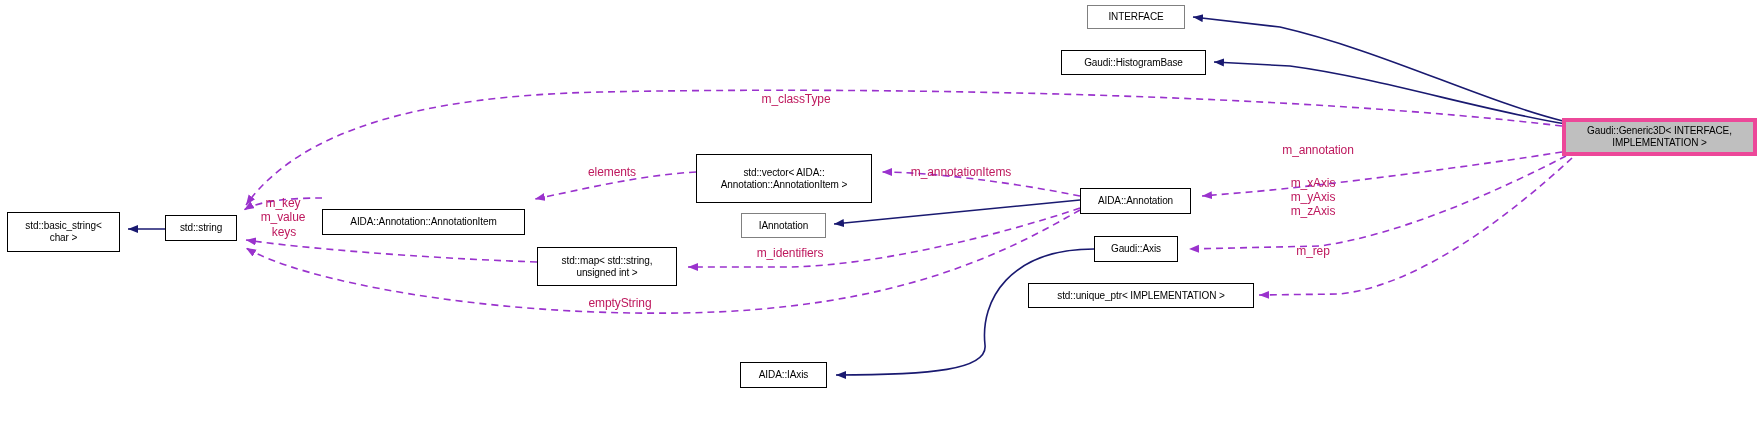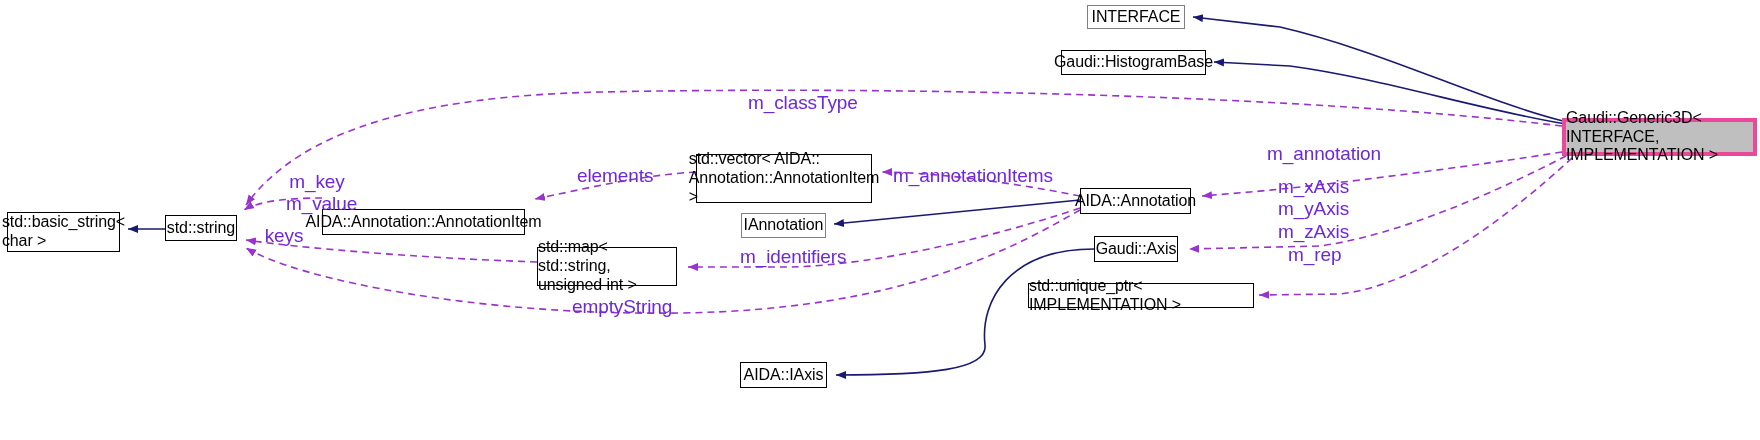--- a/index.html
+++ b/index.html
@@ -34,39 +34,40 @@
     stroke: #9a32cd;
     stroke-width: 1.6;
     stroke-dasharray: 7,5;
   }
   .node-box {
     position: absolute;
     box-sizing: border-box;
     display: flex;
     align-items: center;
     justify-content: center;
+    text-align: center;
     background: #ffffff;
     border: 1px solid #000000;
-    font-size: 16px;
+    font-size: 10px;
     line-height: 1.18;
     color: #000000;
     white-space: pre-line;
     letter-spacing: -0.1px;
   }
   .node-box.gray-border {
     border: 1px solid #808080;
   }
   .node-box.selected {
     background: #bfbfbf;
     border: 4px solid #ec4899;
   }
   .edge-label {
     position: absolute;
-    font-size: 19px;
-    color: #6d28d9;
+    font-size: 12px;
+    color: #be185d;
     white-space: pre-line;
     text-align: center;
     line-height: 1.18;
     letter-spacing: -0.1px;
     background: transparent;
   }
 </style>
 </head>
 <body>
 
@@ -114,21 +115,21 @@
       <div class="node-box gray-border" style="left: 741px; top: 213px; width: 85px; height: 25px;">IAnnotation</div>
       <div class="node-box" style="left: 1080px; top: 188px; width: 111px; height: 26px;">AIDA::Annotation</div>
       <div class="node-box" style="left: 537px; top: 247px; width: 140px; height: 39px;">std::map&lt; std::string,
 unsigned int &gt;</div>
       <div class="node-box" style="left: 1094px; top: 236px; width: 84px; height: 26px;">Gaudi::Axis</div>
       <div class="node-box" style="left: 1028px; top: 283px; width: 226px; height: 25px;">std::unique_ptr&lt; IMPLEMENTATION &gt;</div>
       <div class="node-box" style="left: 740px; top: 362px; width: 87px; height: 26px;">AIDA::IAxis</div>
     </div>
   <div id="labels-layer">
       <div class="edge-label" style="left: 748px; top: 92px; width: 96px;">m_classType</div>
-      <div class="edge-label" style="left: 252px; top: 171px; width: 62px; margin-left: 34px;">m_key
+      <div class="edge-label" style="left: 252px; top: 196px; width: 62px;">m_key
 m_value</div>
       <div class="edge-label" style="left: 264px; top: 225px; width: 40px;">keys</div>
       <div class="edge-label" style="left: 577px; top: 165px; width: 70px;">elements</div>
       <div class="edge-label" style="left: 893px; top: 165px; width: 136px;">m_annotationItems</div>
       <div class="edge-label" style="left: 740px; top: 246px; width: 100px;">m_identifiers</div>
       <div class="edge-label" style="left: 572px; top: 296px; width: 96px;">emptyString</div>
       <div class="edge-label" style="left: 1267px; top: 143px; width: 102px;">m_annotation</div>
       <div class="edge-label" style="left: 1278px; top: 176px; width: 70px;">m_xAxis
 m_yAxis
 m_zAxis</div>

